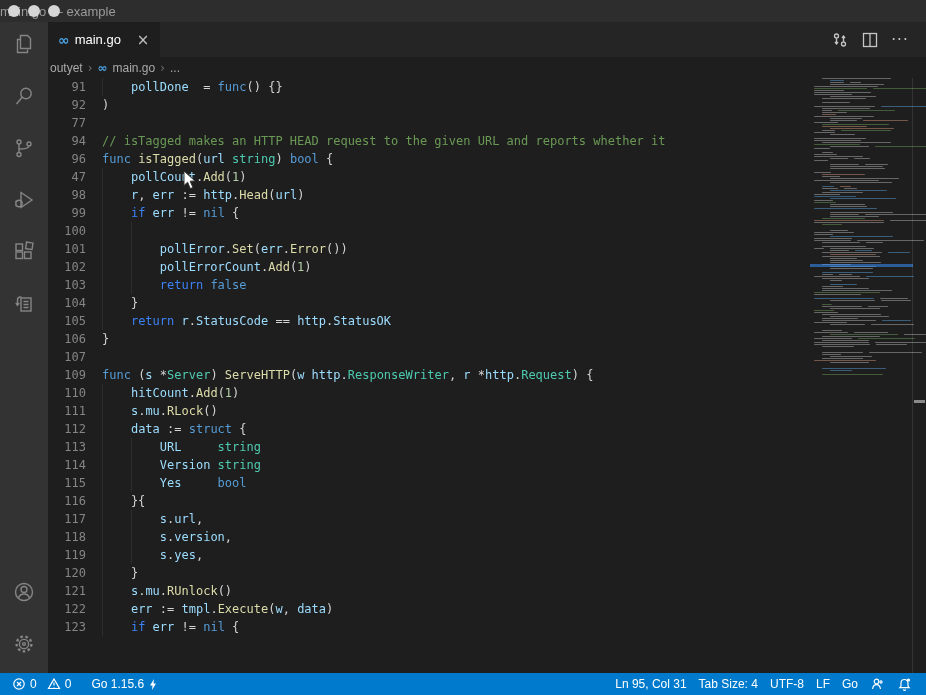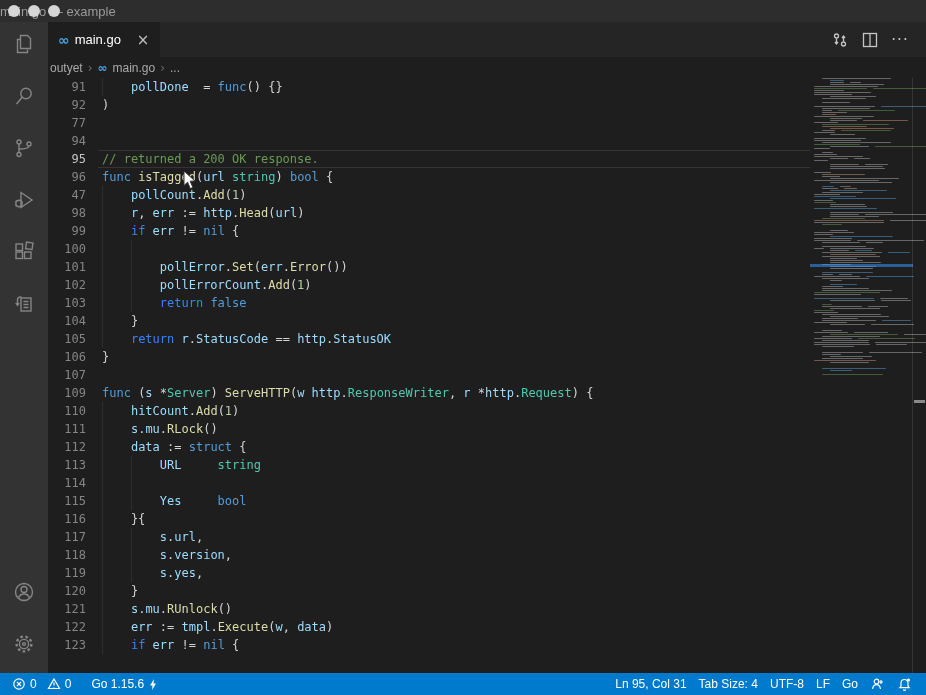--- a/index.html
+++ b/index.html
@@ -185,25 +185,21 @@
         <div class="code-line">
           <span class="ln">92</span>
           <pre><span class="tk-pl">)</span></pre>
         </div>
         <div class="code-line">
           <span class="ln">77</span>
           <pre></pre>
         </div>
         <div class="code-line">
           <span class="ln">94</span>
-        </div>
-        <div class="code-line cur">
-          <span class="ln">95</span>
-          <pre><span class="tk-cm">// returned a 200 OK response.</span></pre>
-          <div class="cur-hl"></div>
+          <pre><span class="tk-cm">// isTagged makes an HTTP HEAD request to the given URL and reports whether it</span></pre>
         </div>
         <div class="code-line">
           <span class="ln">96</span>
           <pre><span class="tk-kw">func</span><span class="tk-pl"> </span><span class="tk-fn">isTagged</span><span class="tk-pl">(</span><span class="tk-var">url</span><span class="tk-pl"> </span><span class="tk-ty">string</span><span class="tk-pl">) </span><span class="tk-kw">bool</span><span class="tk-pl"> {</span></pre>
         </div>
         <div class="code-line">
           <span class="ln">47</span>
           <div class="guide" style="left: 54px;"></div>
           <pre><span class="tk-pl">    </span><span class="tk-var">pollCount</span><span class="tk-pl">.</span><span class="tk-fn">Add</span><span class="tk-pl">(</span><span class="tk-num">1</span><span class="tk-pl">)</span></pre>
         </div>
@@ -280,20 +276,21 @@
         <div class="code-line">
           <span class="ln">113</span>
           <div class="guide" style="left: 54px;"></div>
           <div class="guide" style="left: 82.8984px;"></div>
           <pre><span class="tk-pl">        </span><span class="tk-var">URL</span><span class="tk-pl">     </span><span class="tk-ty">string</span></pre>
         </div>
         <div class="code-line">
           <span class="ln">114</span>
           <div class="guide" style="left: 54px;"></div>
           <div class="guide" style="left: 82.8984px;"></div>
+          <pre><span class="tk-pl">        </span><span class="tk-var">Version</span><span class="tk-pl"> </span><span class="tk-ty">string</span></pre>
         </div>
         <div class="code-line">
           <span class="ln">115</span>
           <div class="guide" style="left: 54px;"></div>
           <div class="guide" style="left: 82.8984px;"></div>
           <pre><span class="tk-pl">        </span><span class="tk-var">Yes</span><span class="tk-pl">     </span><span class="tk-kw">bool</span></pre>
         </div>
         <div class="code-line">
           <span class="ln">116</span>
           <div class="guide" style="left: 54px;"></div>

